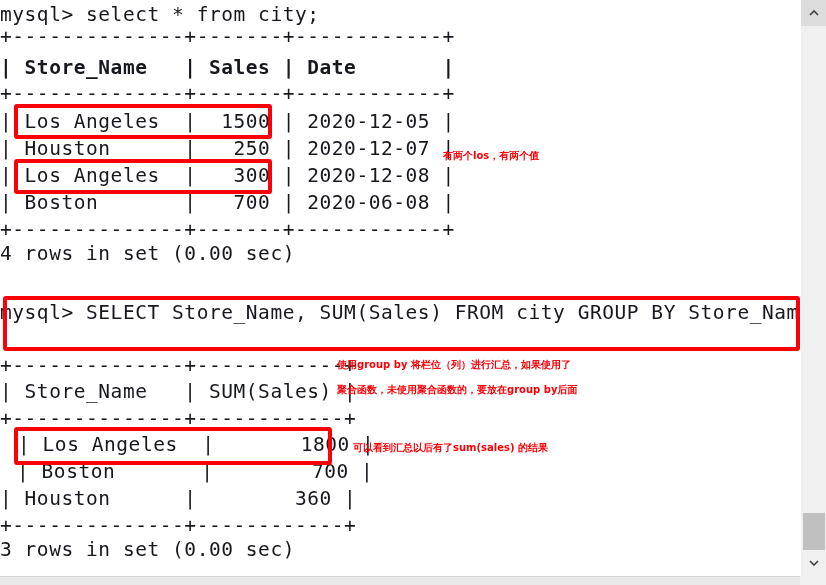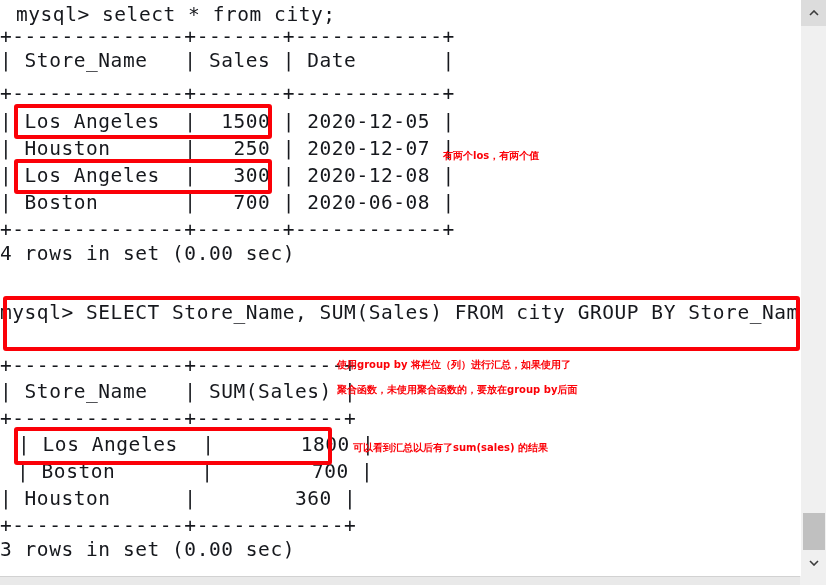--- a/index.html
+++ b/index.html
@@ -122,23 +122,23 @@
     background: #f0f0f0;
   }
 </style>
 </head>
 <body>
 
 <div id="screen">
 
   <div id="terminal">
 
-    <div class="term-line" style="top:4px;padding-left:16px;">mysql&gt; select * from city;</div>
+    <div class="term-line" style="top:4px;">mysql&gt; select * from city;</div>
     <div class="term-line" style="top:26px;">+--------------+-------+------------+</div>
-    <div class="term-line" style="top:50px;">| Store_Name   | Sales | Date       |</div>
+    <div class="term-line" style="top:57px;font-weight:bold;">| Store_Name   | Sales | Date       |</div>
     <div class="term-line" style="top:83px;">+--------------+-------+------------+</div>
     <div class="term-line" style="top:111px;">| Los Angeles  |  1500 | 2020-12-05 |</div>
     <div class="term-line" style="top:138px;">| Houston      |   250 | 2020-12-07 |</div>
     <div class="term-line" style="top:165px;">| Los Angeles  |   300 | 2020-12-08 |</div>
     <div class="term-line" style="top:192px;">| Boston       |   700 | 2020-06-08 |</div>
     <div class="term-line" style="top:219px;">+--------------+-------+------------+</div>
     <div class="term-line" style="top:243px;">4 rows in set (0.00 sec)</div>
 
     <div class="term-line" style="top:302px;">mysql&gt; SELECT Store_Name, SUM(Sales) FROM city GROUP BY Store_Name</div>
     <div class="term-line" style="top:355px;">+--------------+------------+</div>

